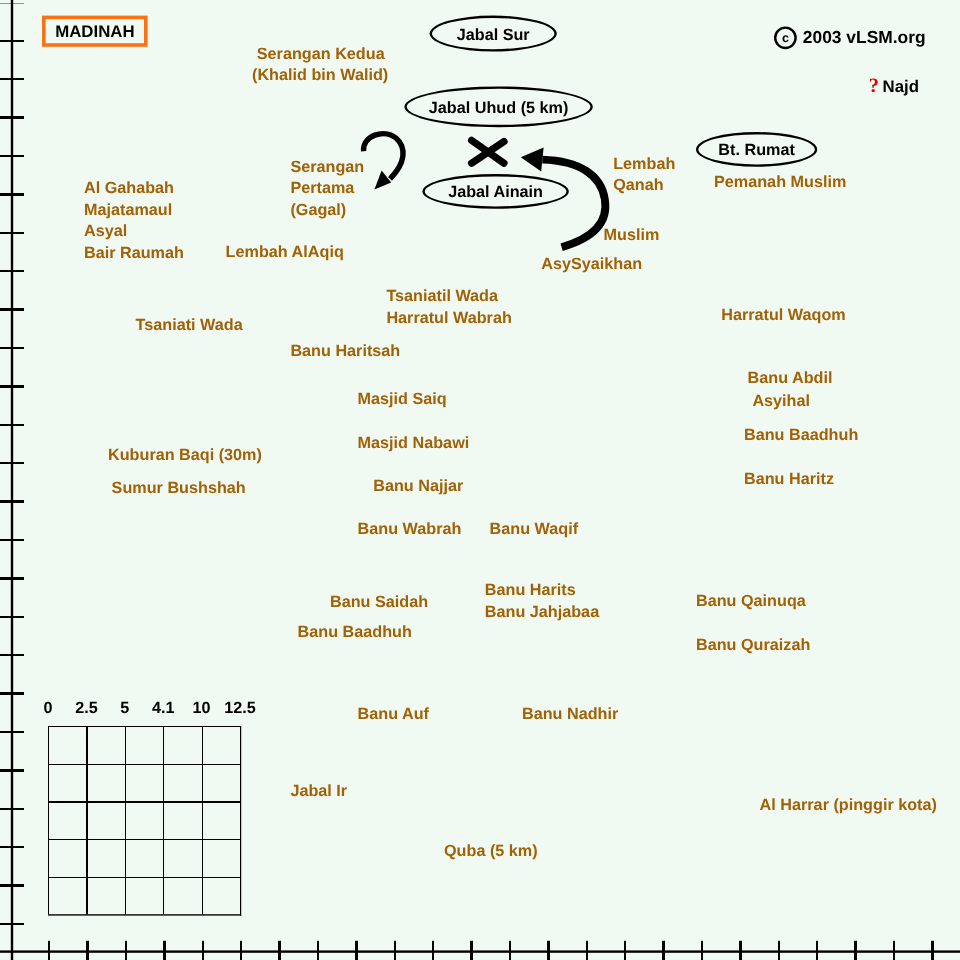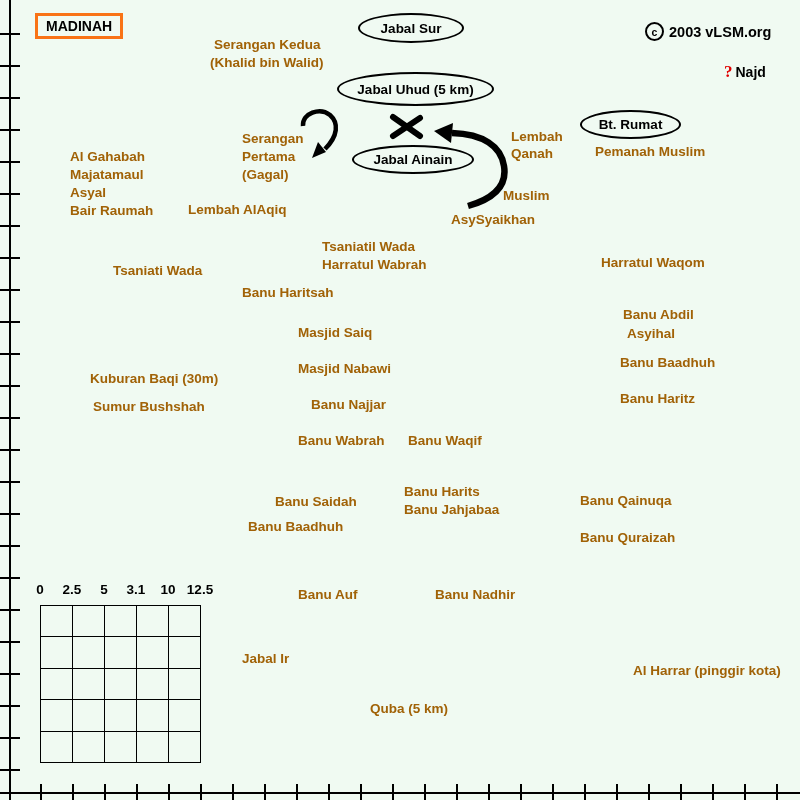--- a/index.html
+++ b/index.html
@@ -146,19 +146,19 @@
     <g>
       <path d="M 468,206 C 496,198 507,184 504,166 C 501,146 483,134 452,133" fill="none" stroke="#000" stroke-width="6.5"></path>
       <polygon points="434,131 453,123 451,143" fill="#000"></polygon>
     </g>
   </svg>
 
   <div id="scale-labels">
       <span class="scale-num" style="left: 40px;">0</span>
       <span class="scale-num" style="left: 72px;">2.5</span>
       <span class="scale-num" style="left: 104px;">5</span>
-      <span class="scale-num" style="left: 136px;">3.1</span>
+      <span class="scale-num" style="left: 136px;">4.1</span>
       <span class="scale-num" style="left: 168px;">10</span>
       <span class="scale-num" style="left: 200px;">12.5</span>
     </div>
   <div id="scale-grid"></div>
 
 </div>
 
 </body></html>

